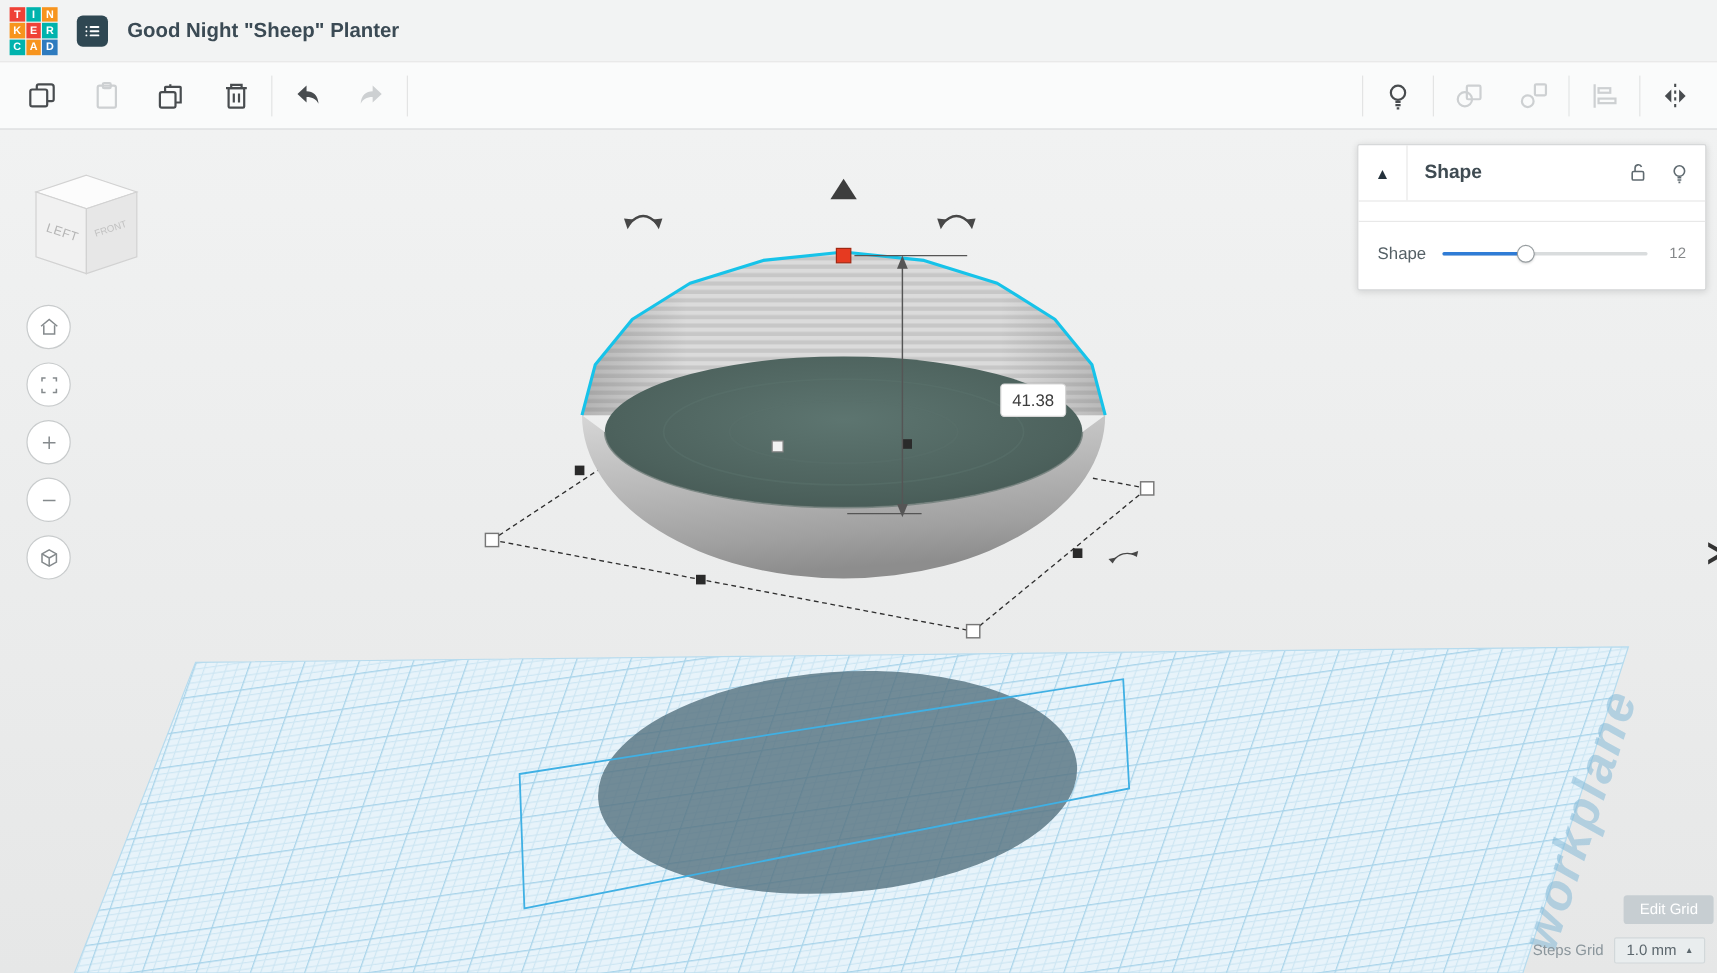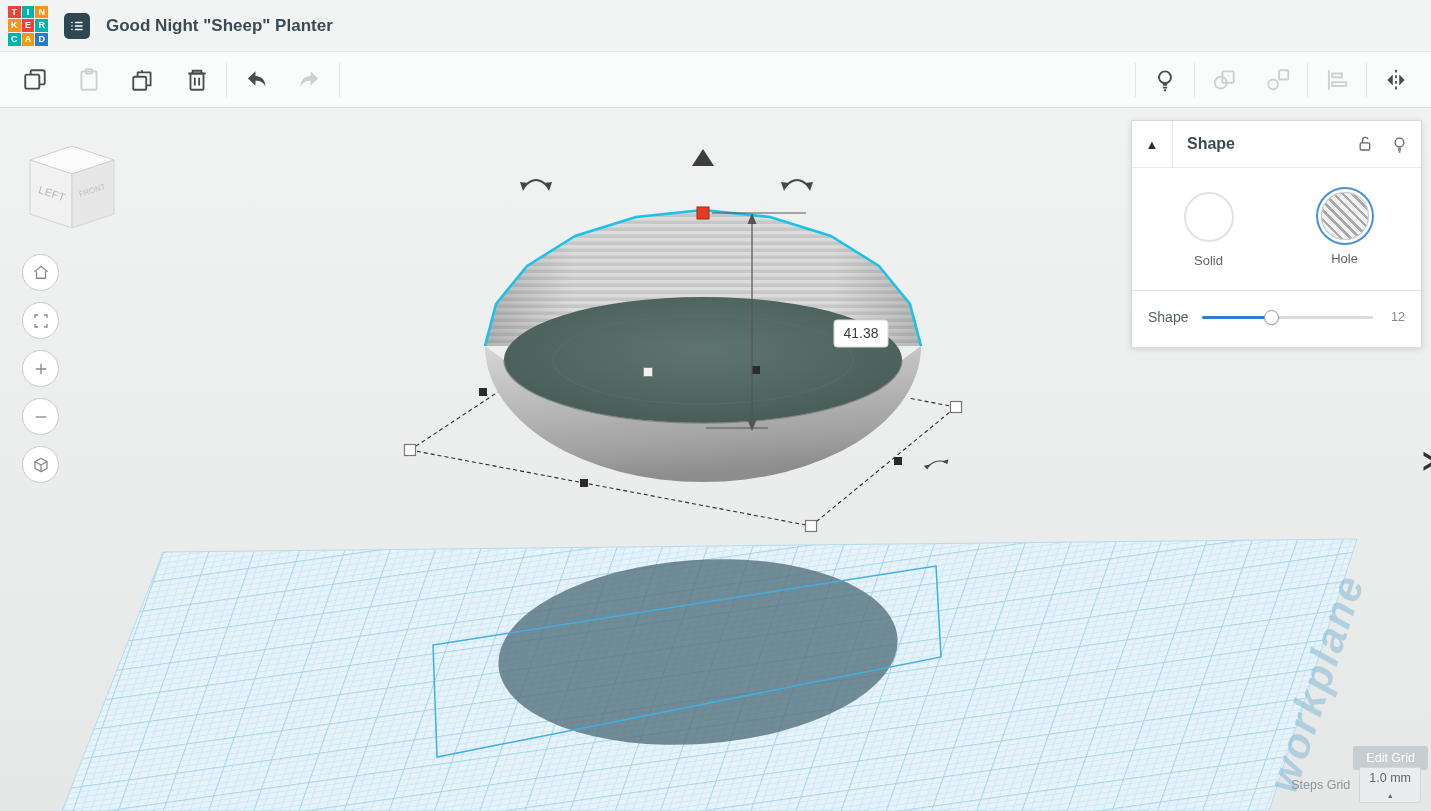--- a/index.html
+++ b/index.html
@@ -66,21 +66,21 @@
   .slider .knob{position:absolute;left:calc(40% - 7px);top:0;width:13px;height:13px;background:#fff;
                 border:1.5px solid #979da0;border-radius:50%;box-shadow:0 1px 2px rgba(0,0,0,.15);}
   .steps-value{font-size:12.5px;color:#85888a;min-width:18px;text-align:right;}
 
   
   .edit-grid{position:absolute;right:3px;bottom:41px;background:#c7ced2;color:#fff;
              font-size:12.5px;padding:5px 13px;border-radius:3px;cursor:pointer;}
   .snap-row{position:absolute;right:10px;bottom:8px;display:flex;align-items:center;gap:9px;
             font-size:12.5px;color:#8b969c;}
   .snap-select{background:#e9edee;border:1px solid #d2d8da;border-radius:2px;color:#5c676d;
-               padding:3px 9px;display:flex;align-items:center;gap:7px;cursor:pointer;flex-direction:column;}
+               padding:3px 9px;display:flex;align-items:center;gap:7px;cursor:pointer;}
   .snap-caret{font-size:7px;line-height:1;color:#5c676d;}
   .panel-chevron{position:absolute;right:-5px;top:340px;font-size:23px;font-weight:bold;color:#333;
                  transform:scaleY(1.5);cursor:pointer;}
 </style>
 </head>
 <body>
 
 <div id="app">
 
   <header class="topbar">
@@ -336,30 +336,20 @@
             <rect x="4" y="10" width="12" height="9" rx="1.5"></rect>
             <path d="M7 10V6.5a3.5 3.5 0 0 1 6.8-1.2"></path>
           </svg>
           <svg class="ic" width="19" height="19" viewBox="0 0 24 24">
             <circle cx="12" cy="9.5" r="5.5"></circle>
               <path d="M10 16.5h4M10 19h4M11 21.5h2"></path>
           </svg>
         </div>
       </div>
 
-      <div class="materials">
-        <div class="mat">
-          <div class="swatch solid"></div>
-          <div class="mat-label">Solid</div>
-        </div>
-        <div class="mat">
-          <div class="swatch hole"></div>
-          <div class="mat-label">Hole</div>
-        </div>
-      </div>
 
       <div class="steps-row">
         <div class="steps-label">Shape</div>
         <div class="slider">
           <div class="track"></div>
           <div class="fill"></div>
           <div class="knob"></div>
         </div>
         <div class="steps-value">12</div>
       </div>

